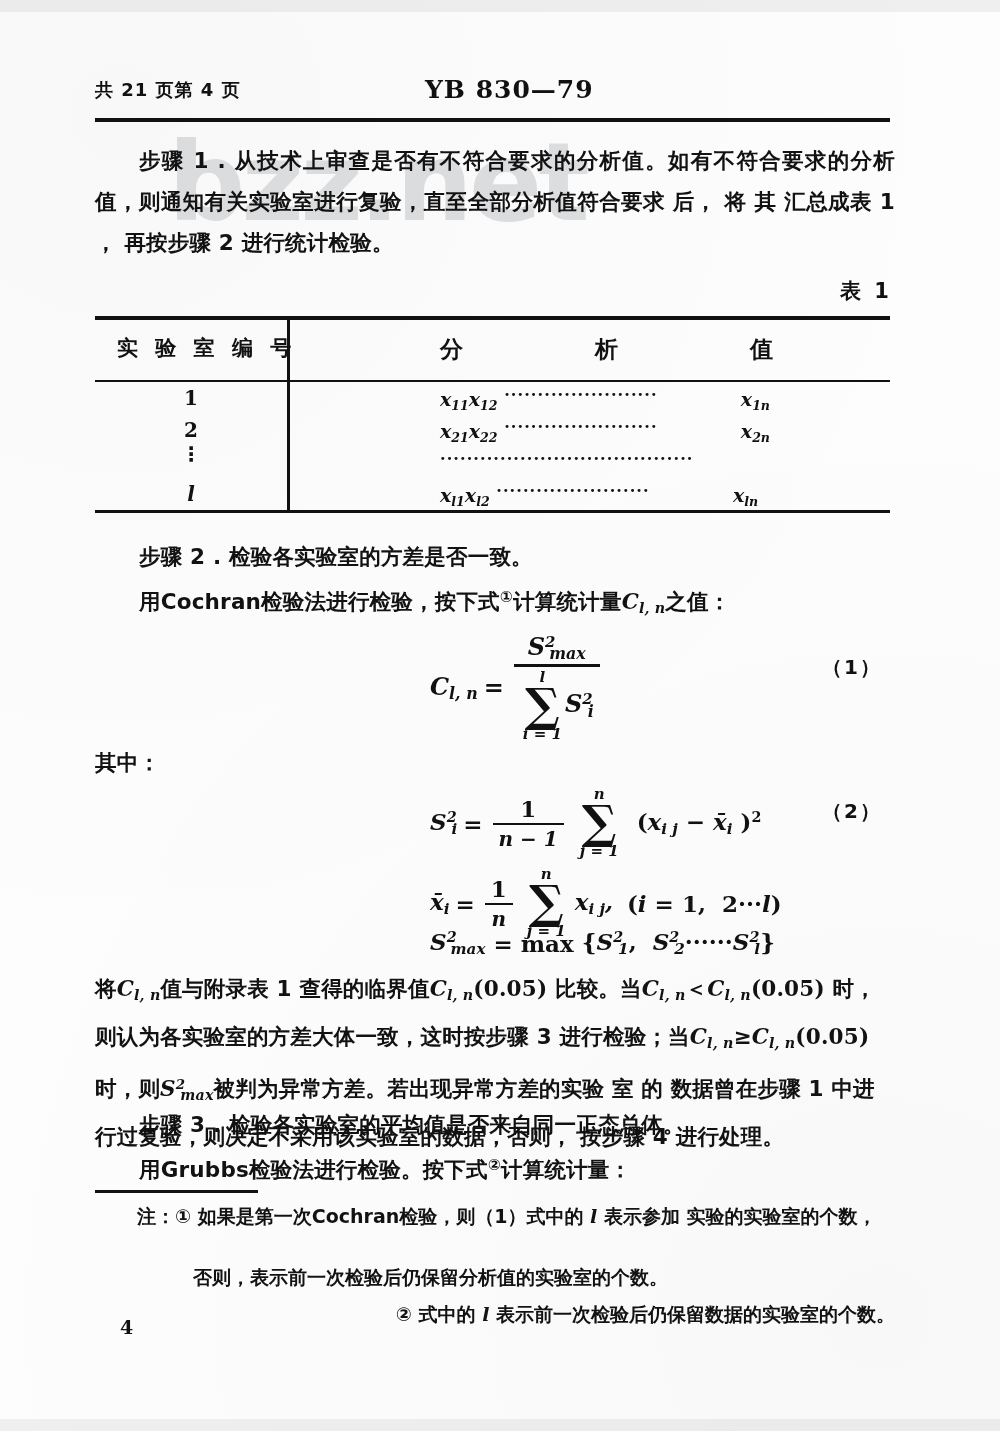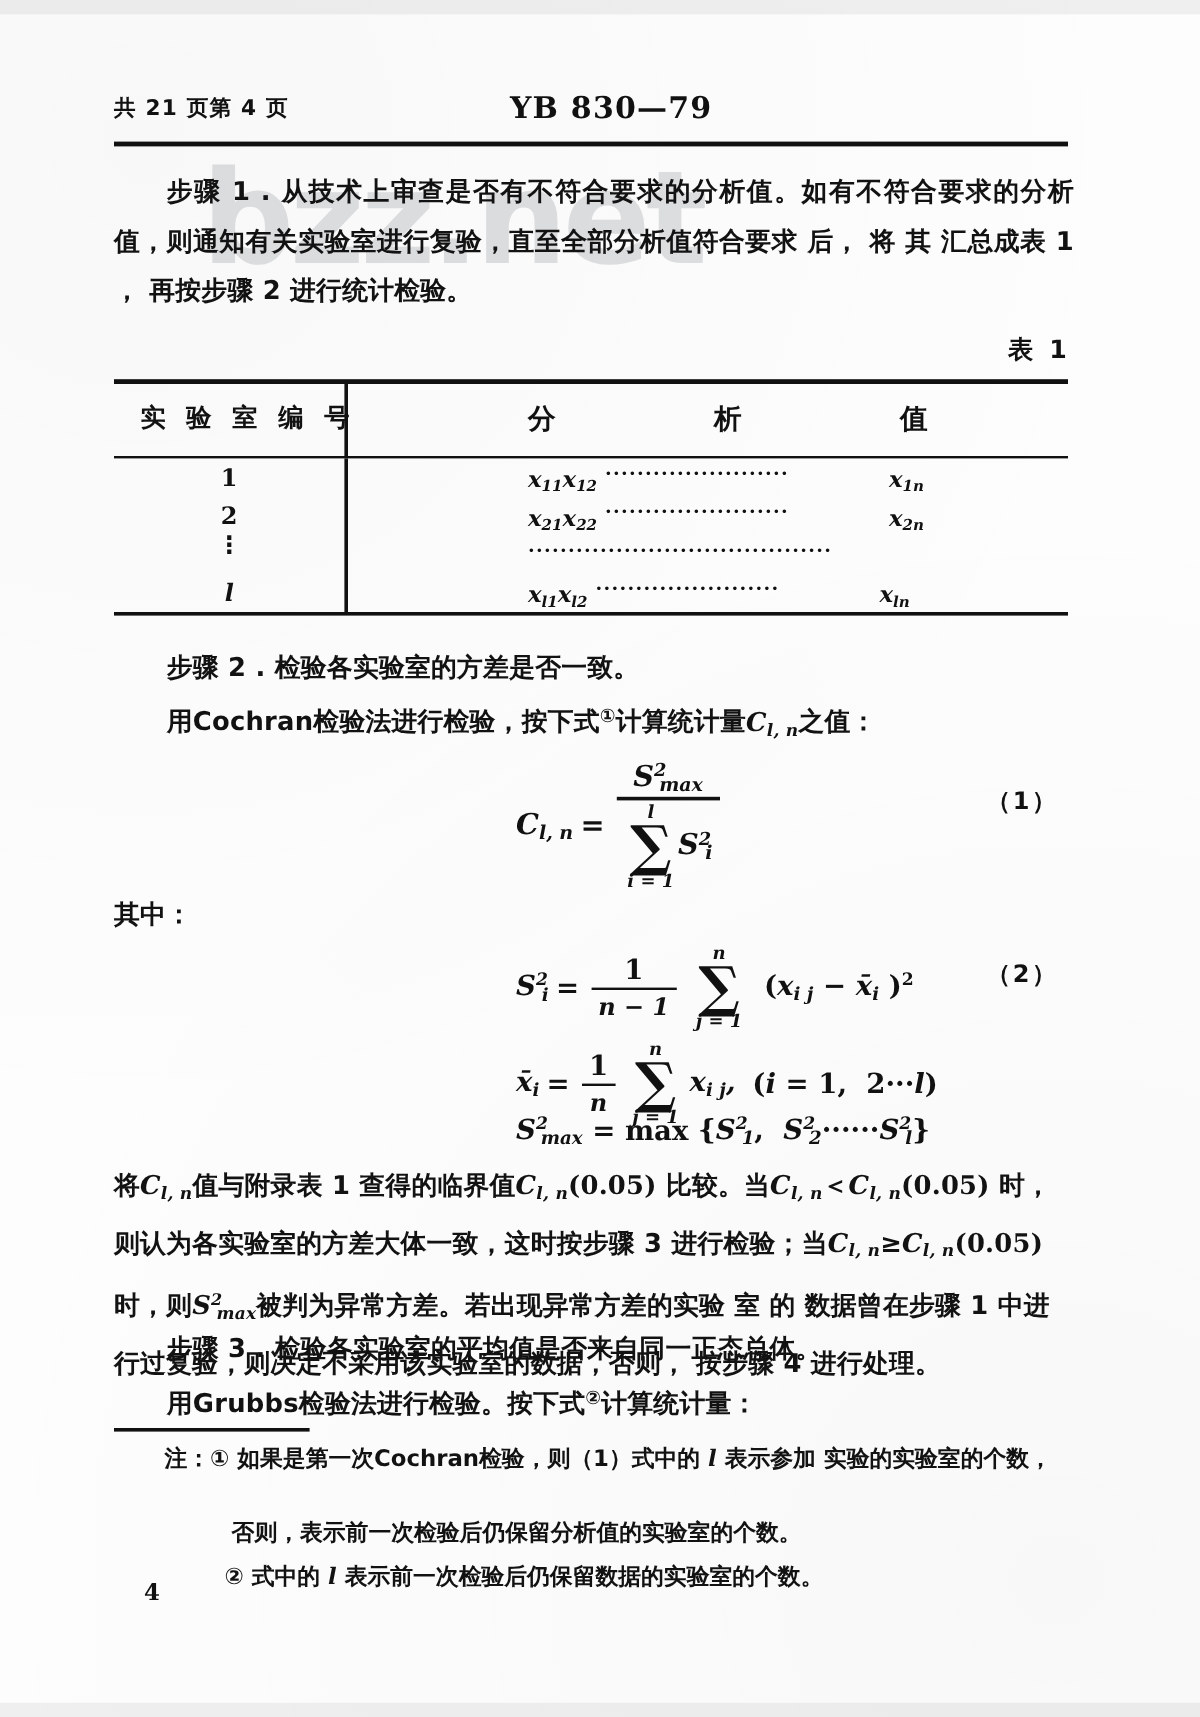--- a/index.html
+++ b/index.html
@@ -310,21 +310,21 @@
     z-index: 3;
     font-family: "DejaVu Sans", "Liberation Sans", sans-serif;
     font-size: 19px;
     font-weight: 700;
     line-height: 37px;
     color: #121212;
   }
   .fn-line { display: block; white-space: nowrap; }
   .fn-l1 { padding-left: 42px; }
   .fn-l2 { padding-left: 98px; margin-top: 24px; }
-  .fn-l3 { padding-left: 92px; }
+  .fn-l3 { padding-left: 92px; text-align: right; }
 
   .pageno {
     position: absolute;
     left: 120px;
     top: 1316px;
     font-family: "DejaVu Serif", "Liberation Serif", serif;
     font-size: 19px;
     font-weight: 700;
     z-index: 3;
   }

